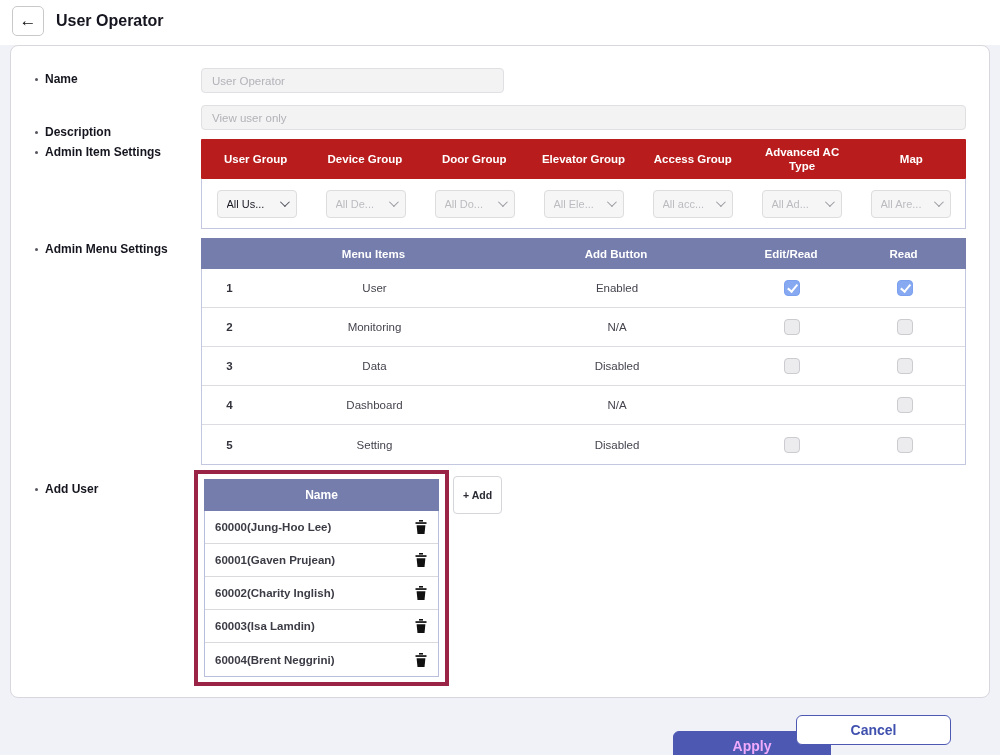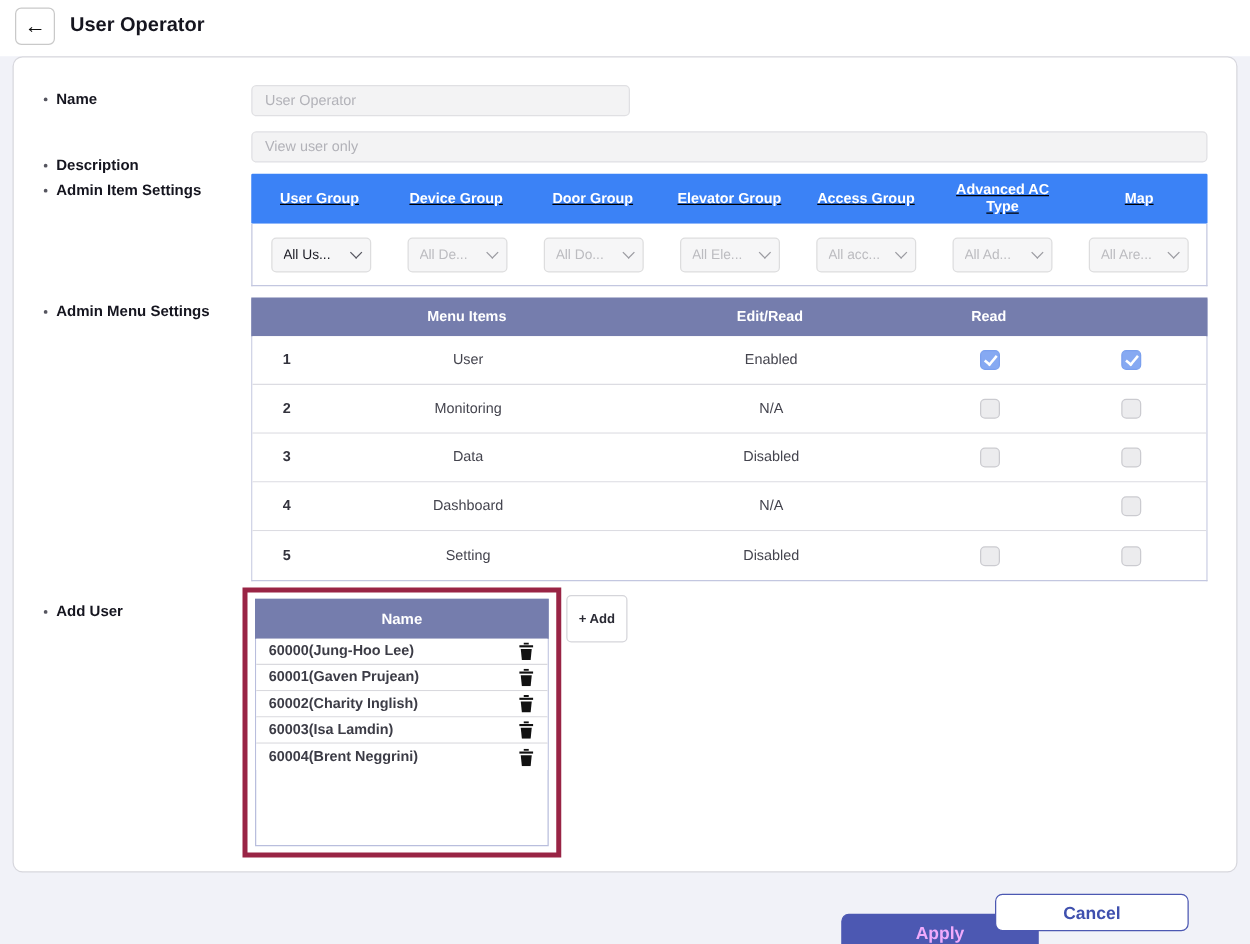--- a/index.html
+++ b/index.html
@@ -22,22 +22,22 @@
     display:flex; align-items:center; }
   .field-label .dot { width:3px; height:3px; border-radius:50%; background:#55555f; margin-right:7px; }
 
   .text-input { position:absolute; left:190px; height:25px; background:#f3f3f4;
     border:1px solid #e0e0e3; border-radius:4px; padding:0 10px; font-size:11.5px;
     font-family:"Liberation Sans",sans-serif; color:#333; }
   .text-input::placeholder { color:#b2b2b8; }
 
   
   .item-table { position:absolute; left:190px; top:93px; width:765px; }
-  .item-head { display:grid; grid-template-columns:repeat(7,1fr); background:#3b82f6;
-    border-radius:1px; min-height:40px;text-decoration:underline; }
+  .item-head { display:grid; grid-template-columns:repeat(7,1fr); background:#b91c1c;
+    border-radius:1px; min-height:40px; }
   .item-head .hcell { color:#fff; font-size:11.5px; font-weight:bold; text-align:center;
     display:flex; align-items:center; justify-content:center; padding:4px 6px; line-height:1.25; }
   .item-body { display:grid; grid-template-columns:repeat(7,1fr);
     border:1px solid #c3c7e0; border-top:none; background:#fff; height:50px; }
   .dd-cell { display:flex; align-items:center; justify-content:center; }
   .dropdown { width:80px; height:28px; background:#f6f6f7; border:1px solid #ddddde;
     border-radius:4px; display:flex; align-items:center; justify-content:space-between;
     padding:0 9px; cursor:pointer; }
   .dropdown .dd-val { font-size:11px; color:#bcbcc0; white-space:nowrap; overflow:hidden; }
   .dropdown.enabled .dd-val { color:#1b1b24; font-weight:normal; }
@@ -65,21 +65,21 @@
     border-bottom:2px solid #fff; transform:rotate(40deg) translateY(-1px); }
   .checkbox.unchecked { background:#ececee; border:1px solid #cbcbd0; }
 
   
   .highlight-box { position:absolute; left:183px; top:424px; width:255px; height:216px;
     border:4px solid #992445; background:#fff; padding:5px 6px; }
   .user-table { width:100%; height:100%; border:1px solid #b9bedd; }
   .user-head { background:#757dad; height:32px; margin:-1px; margin-bottom:0;
     display:flex; align-items:center; justify-content:center;
     color:#fff; font-size:12px; font-weight:bold; }
-  .user-row { height:21px; display:flex; align-items:center; justify-content:space-between;
+  .user-row { height:33px; display:flex; align-items:center; justify-content:space-between;
     padding:0 9px 0 10px; border-bottom:1px solid #d9d9de; background:#fff; }
   .user-row:last-child { border-bottom:none; }
   .user-name { font-size:11.5px; font-weight:bold; color:#3c3c46; }
   .trash-btn { width:16px; height:16px; background:none; border:none; cursor:pointer;
     display:flex; align-items:center; justify-content:center; padding:0; }
 
   .add-btn { position:absolute; left:442px; top:430px; height:38px; padding:0 9px;
     background:#fff; border:1px solid #d5d5da; border-radius:4px;
     font-size:10.5px; font-weight:bold; color:#2a2a34; cursor:pointer;
     font-family:"Liberation Sans",sans-serif; }
@@ -179,20 +179,21 @@
   </div>
 
   <div class="field-label" style="top:196px;">
     <span class="dot"></span>
     <span>Admin Menu Settings</span>
   </div>
   <div class="menu-table">
     <div class="menu-head">
       <div class="hcell"></div>
       <div class="hcell">Menu Items</div>
+      <div class="hcell">Add Button</div>
       <div class="hcell">Edit/Read</div>
       <div class="hcell">Read</div>
     </div>
 
     <div class="menu-row">
       <div class="cell num">1</div>
       <div class="cell">User</div>
       <div class="cell">Enabled</div>
       <div class="cell">
           <span class="checkbox checked"></span>

